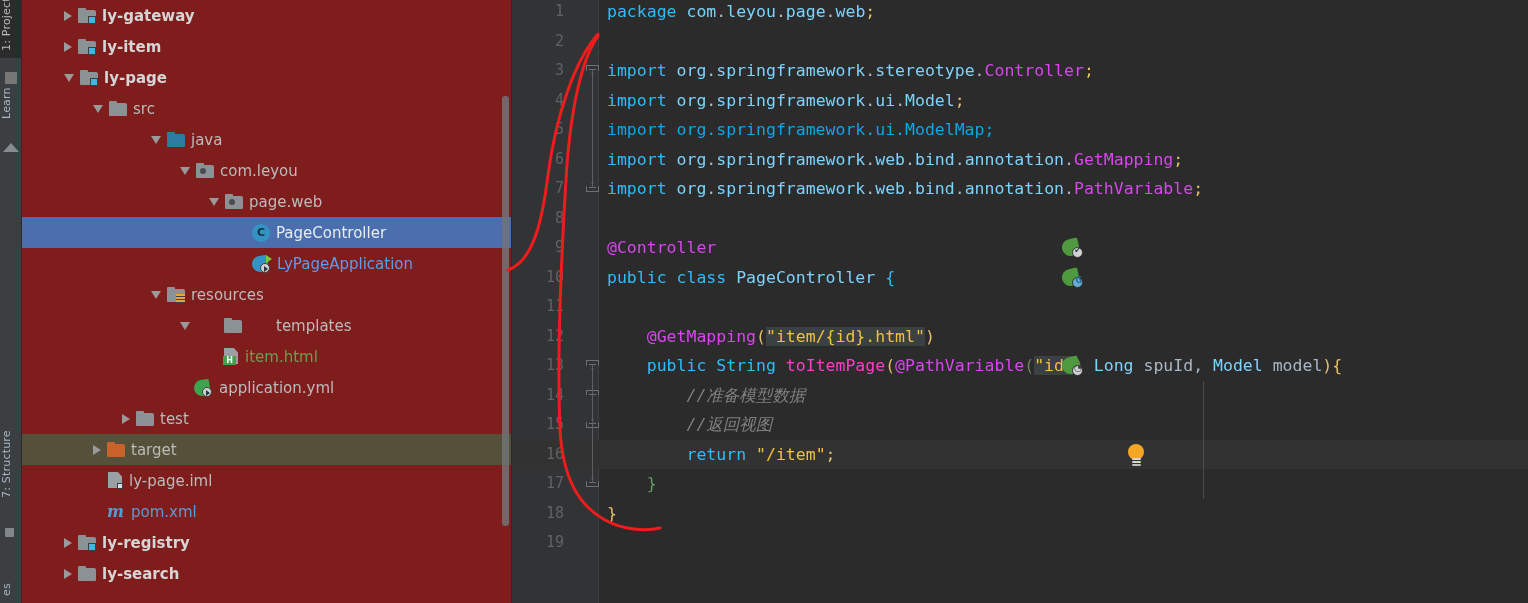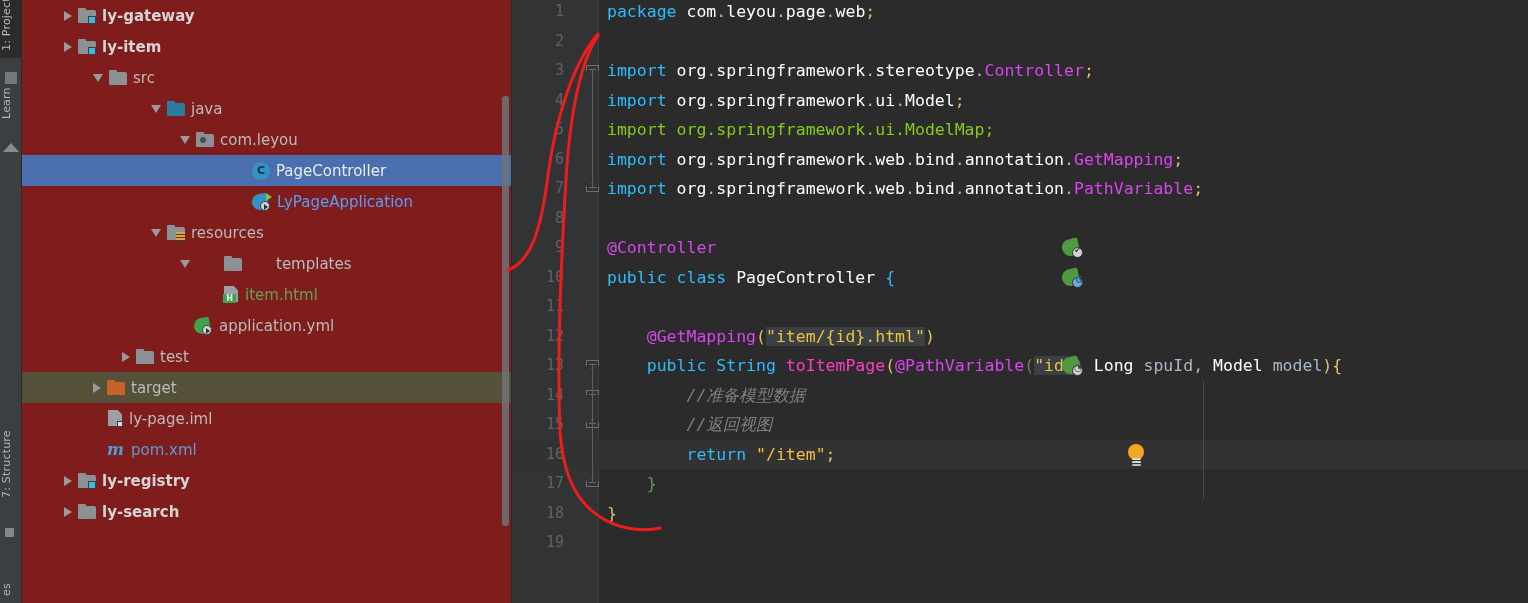--- a/index.html
+++ b/index.html
@@ -206,27 +206,27 @@
     white-space: pre;
   }
   .cline.caret { background:#323232; }
   .lnum {
     position:absolute; left:0; width:52px; text-align:right;
     color:#606366; font-size:15px;
     font-family:"DejaVu Sans Mono", monospace;
   }
   .code { position:absolute; left:95px; color:#a9b7c6; }        
   .kk { color:#2bbefd; }        
-  .pkg{ color:#ffffff; }
+  .pkg{ color:#7dd3fc; }
   .ann{ color:#d946ef; }
   .str{ color:#f0c040; }
   .cm { color:#808080; font-style:italic; }
   .mth{ color:#ff3ec8; }
   .pun{ color:#a9b7c6; }
-  .gray{ color:#84cc16; }
+  .gray{ color:#0ea5e9; }
   .yel{ color:#e8bf6a; }
   .grn{ color:#6a8759; }
   .hl { background:#3b4043; }
   .brace-g { color:#5f9e5f; }
   .brace-y { color:#e8bf6a; }
 
   
   .gmark { position:absolute; width:20px; height:19px; }
   .bean .leaf {
     position:absolute; left:0; top:1px; width:17px; height:17px;
@@ -317,20 +317,28 @@
           <span class="label bold">ly-gateway</span>
         </div>
         <div class="row" style="padding-left: 42px;">
           <span class="arrow right"></span>
           <span class="ico ico-module">
             <span class="f"></span>
             <span class="badge"></span>
           </span>
           <span class="label bold">ly-item</span>
         </div>
+        <div class="row" style="padding-left: 42px;">
+          <span class="arrow down"></span>
+          <span class="ico ico-module">
+            <span class="f"></span>
+            <span class="badge"></span>
+          </span>
+          <span class="label bold">ly-page</span>
+        </div>
         <div class="row" style="padding-left: 71px;">
           <span class="arrow down"></span>
           <span class="ico ico-folder">
             <span class="f"></span>
           </span>
           <span class="label ">src</span>
         </div>
         <div class="row" style="padding-left: 129px;">
           <span class="arrow down"></span>
           <span class="ico ico-folder blue">
@@ -338,20 +346,28 @@
           </span>
           <span class="label ">java</span>
         </div>
         <div class="row" style="padding-left: 158px;">
           <span class="arrow down"></span>
           <span class="ico ico-pkg">
             <span class="f"></span>
             <span class="dot"></span>
           </span>
           <span class="label ">com.leyou</span>
+        </div>
+        <div class="row" style="padding-left: 187px;">
+          <span class="arrow down"></span>
+          <span class="ico ico-pkg">
+            <span class="f"></span>
+            <span class="dot"></span>
+          </span>
+          <span class="label ">page.web</span>
         </div>
         <div class="row selected" style="padding-left: 216px;">
           <span class="arrow none"></span>
           <span class="ico ico-class">C</span>
           <span class="label ">PageController</span>
         </div>
         <div class="row" style="padding-left: 216px;">
           <span class="arrow none"></span>
           <span class="ico ico-spring blue">
             <span class="leaf"></span>

